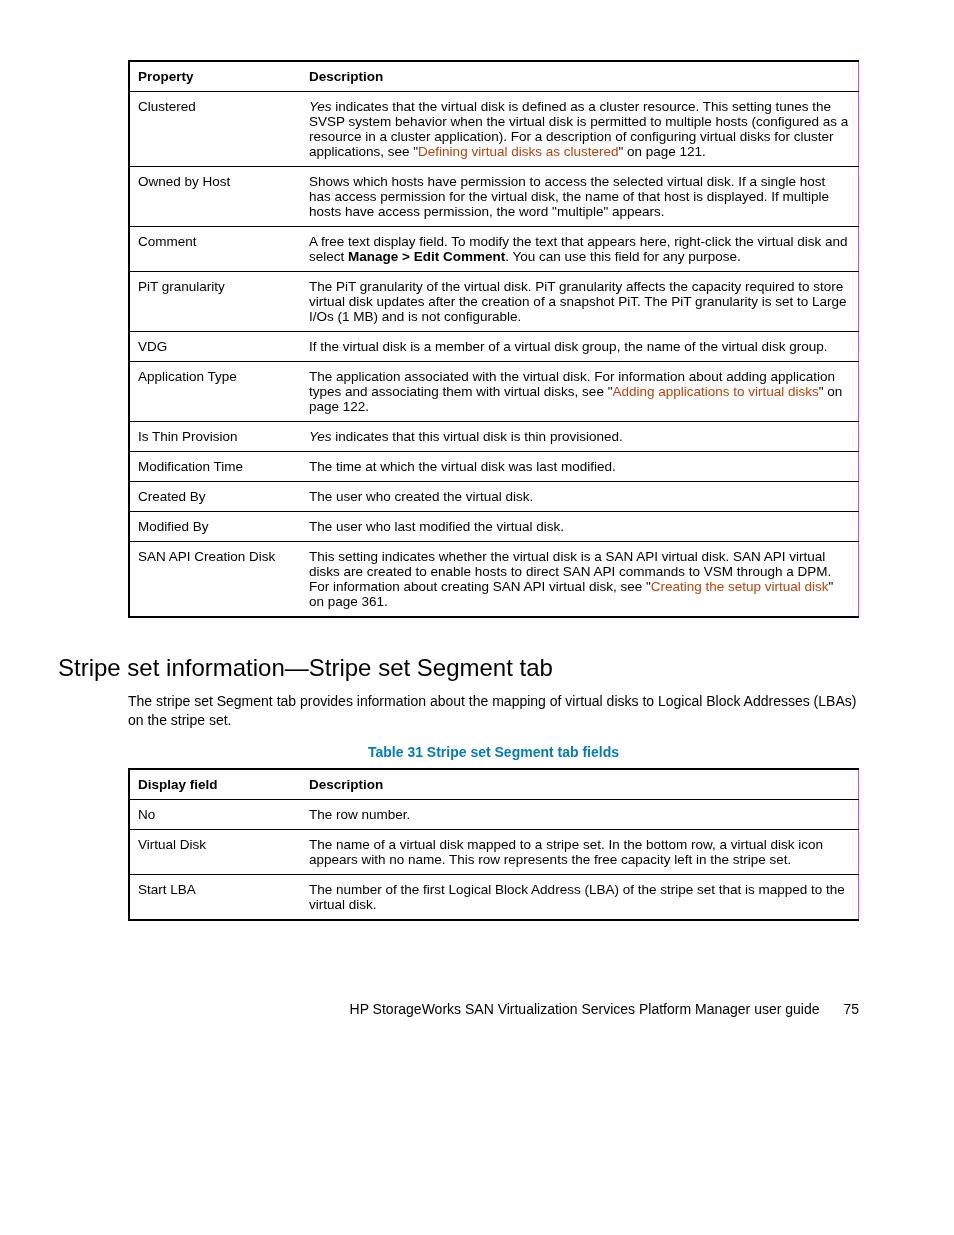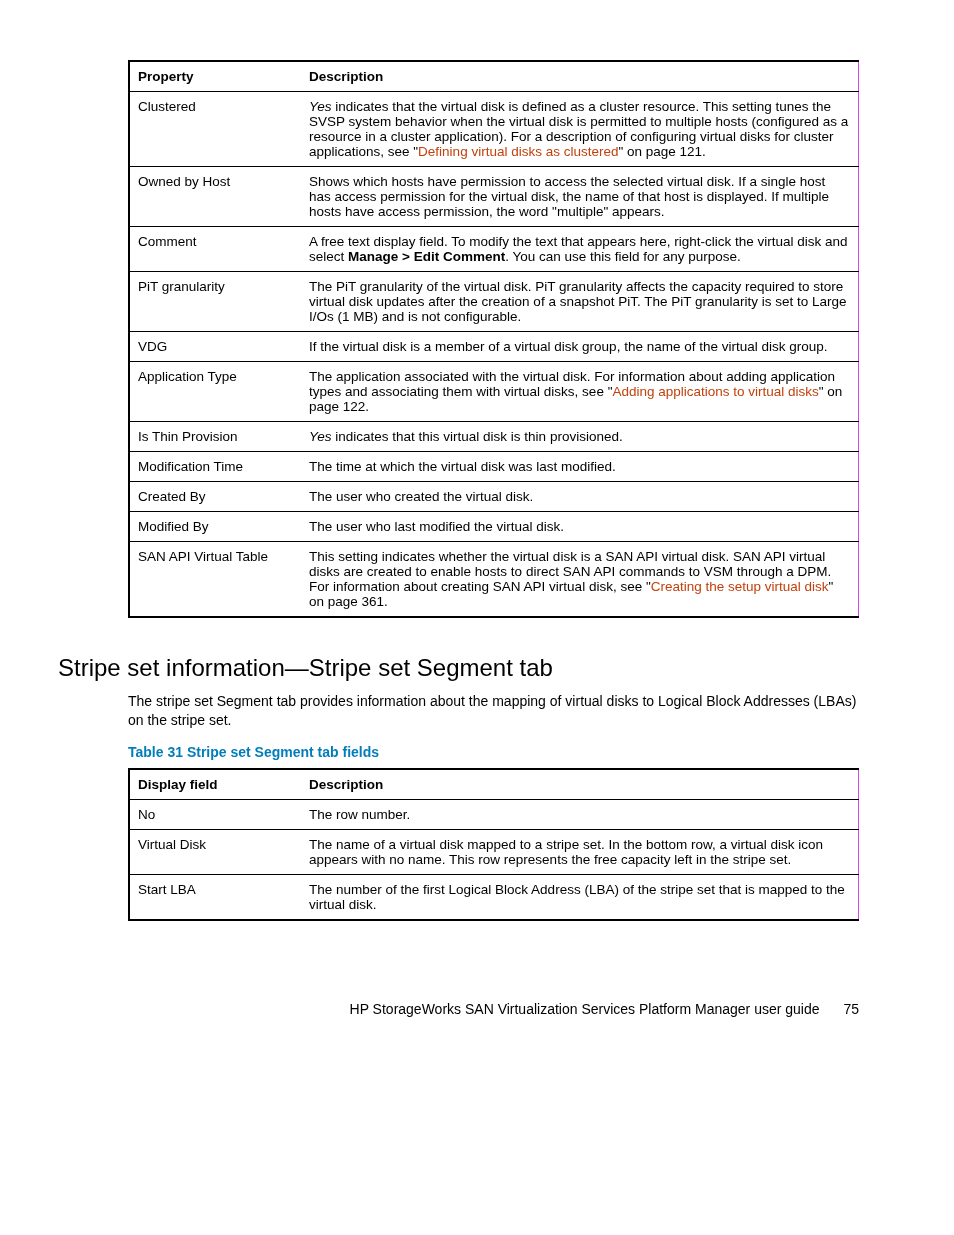--- a/index.html
+++ b/index.html
@@ -57,20 +57,21 @@
   p.body {
     margin: 8px 0 8px 70px;
     font-size: 14px;
     line-height: 1.35;
   }
   .caption {
     color: #007dba;
     font-weight: bold;
     font-size: 14px;
     margin: 14px 0 8px 70px;
+    text-align: center;
   }
   .footer {
     text-align: right;
     font-size: 14px;
     margin-top: 80px;
   }
   .pgnum {
     display: inline-block;
     margin-left: 20px;
   }
@@ -124,21 +125,21 @@
     </tr>
     <tr>
       <td>Created By</td>
       <td>The user who created the virtual disk.</td>
     </tr>
     <tr>
       <td>Modified By</td>
       <td>The user who last modified the virtual disk.</td>
     </tr>
     <tr>
-      <td>SAN API Virtual Table</td>
+      <td>SAN API Creation Disk</td>
       <td><span>This setting indicates whether the virtual disk is a SAN API virtual disk. SAN API virtual disks are created to enable hosts to direct SAN API commands to VSM through a DPM. For information about creating SAN API virtual disk, see "</span><span class="link">Creating the setup virtual disk</span><span>" on page 361.</span></td>
     </tr>
   </tbody>
 </table>
 
 <h2 class="section">Stripe set information—Stripe set Segment tab</h2>
 <p class="body">The stripe set Segment tab provides information about the mapping of virtual disks to Logical Block Addresses (LBAs) on the stripe set.</p>
 <div class="caption">Table 31 Stripe set Segment tab fields</div>
 
 <table>

